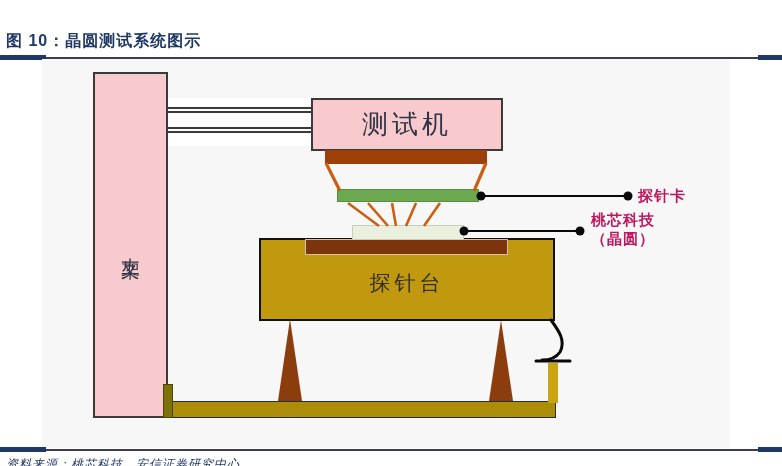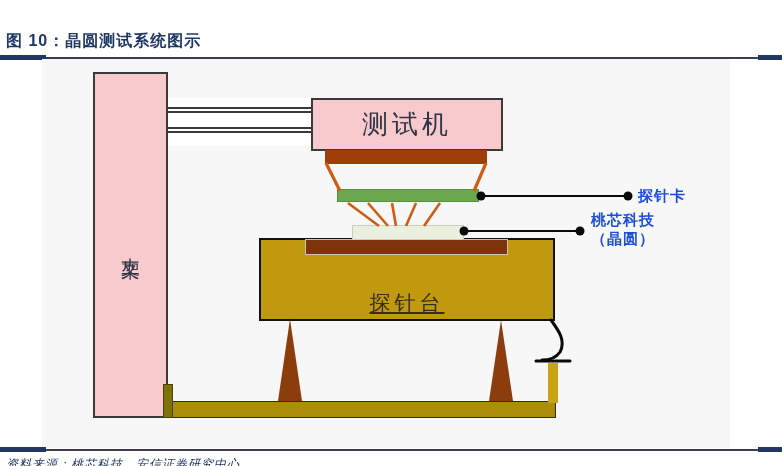--- a/index.html
+++ b/index.html
@@ -51,29 +51,29 @@
     font-size:26px;color:#2f3545;letter-spacing:4px;
   }
   .head-bar{left:325px;top:122px;width:162px;height:14px;background:#9E3F0A;}
   .probe-card{left:337px;top:161px;width:142px;height:13px;background:#6BA84F;border:1px solid #55913c;}
   .wafer{left:352px;top:197px;width:112px;height:15px;background:#E9F1DE;border:1px solid #c6cfc0;}
   .station{
     left:259px;top:210px;width:296px;height:83px;
     background:#C0990F;border:2px solid #111111;
     display:flex;align-items:flex-end;justify-content:center;
     font-family:"Liberation Serif","DejaVu Serif",serif;
-    font-size:21px;color:#33301c;letter-spacing:4px;padding-bottom:2px;text-decoration:underline;
+    font-size:21px;color:#33301c;letter-spacing:4px;padding-bottom:22px;
   }
   .chuck{left:305px;top:211px;width:203px;height:16px;background:#7D340C;border:1px solid #cfc2b4;}
   .base-bar{left:170px;top:373px;width:386px;height:17px;background:#AC8D0A;border:1.5px solid #2d2d2d;}
   .foot-block{left:163px;top:356px;width:10px;height:34px;background:#7D7108;border:1px solid #4a430a;}
   .plug-bar{left:548px;top:335px;width:10px;height:40px;background:#C9A515;}
   
   .callout{
-    position:absolute;color:#1d4ed8;
+    position:absolute;color:#be185d;
     font-family:"Liberation Serif","DejaVu Serif",serif;
     font-size:15px;font-weight:600;letter-spacing:1px;line-height:19px;
   }
   .lbl-probe-card{left:638px;top:159px;}
   .lbl-ic{left:591px;top:183px;}
   
   .overlay{position:absolute;left:0;top:0;width:782px;height:466px;pointer-events:none;}
 </style>
 </head>
 <body>

